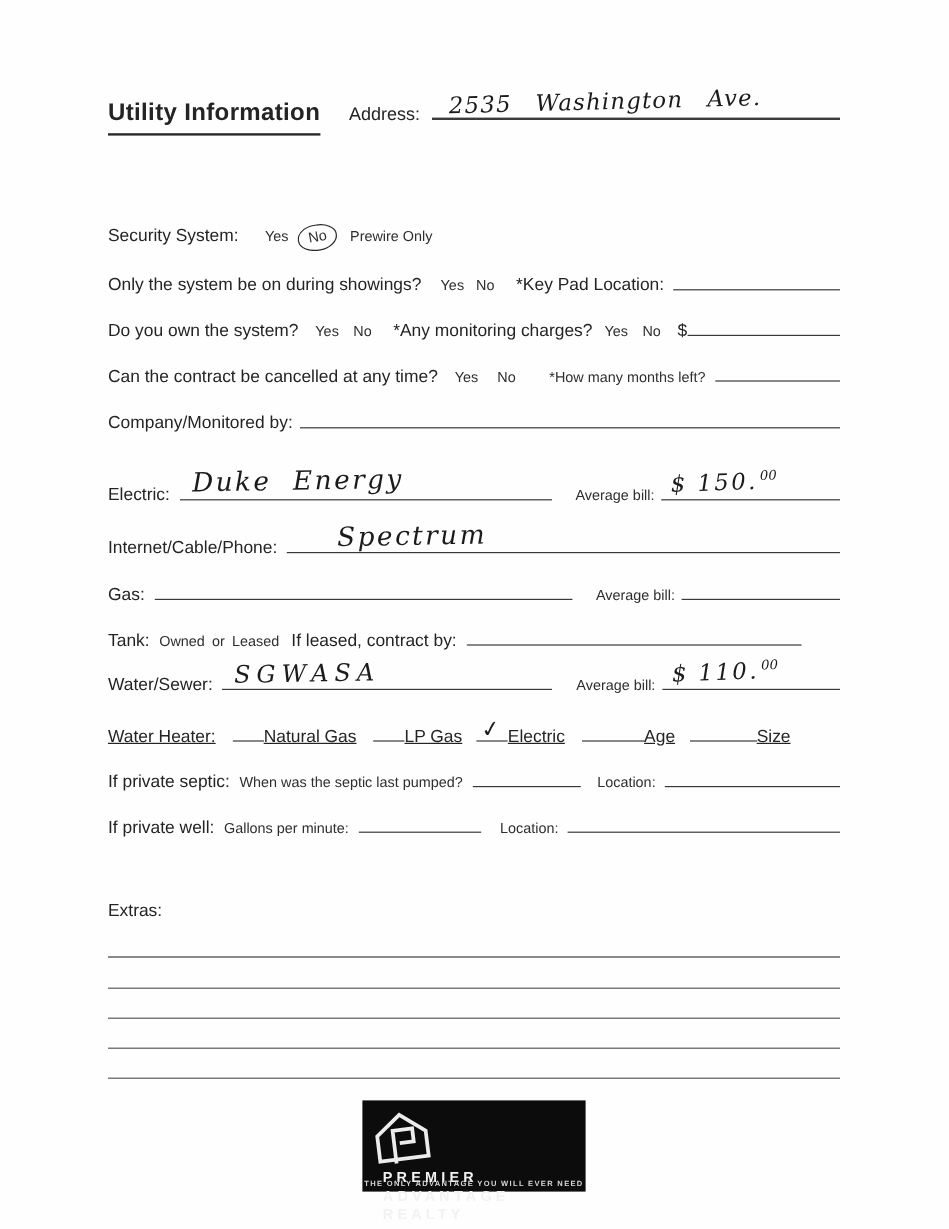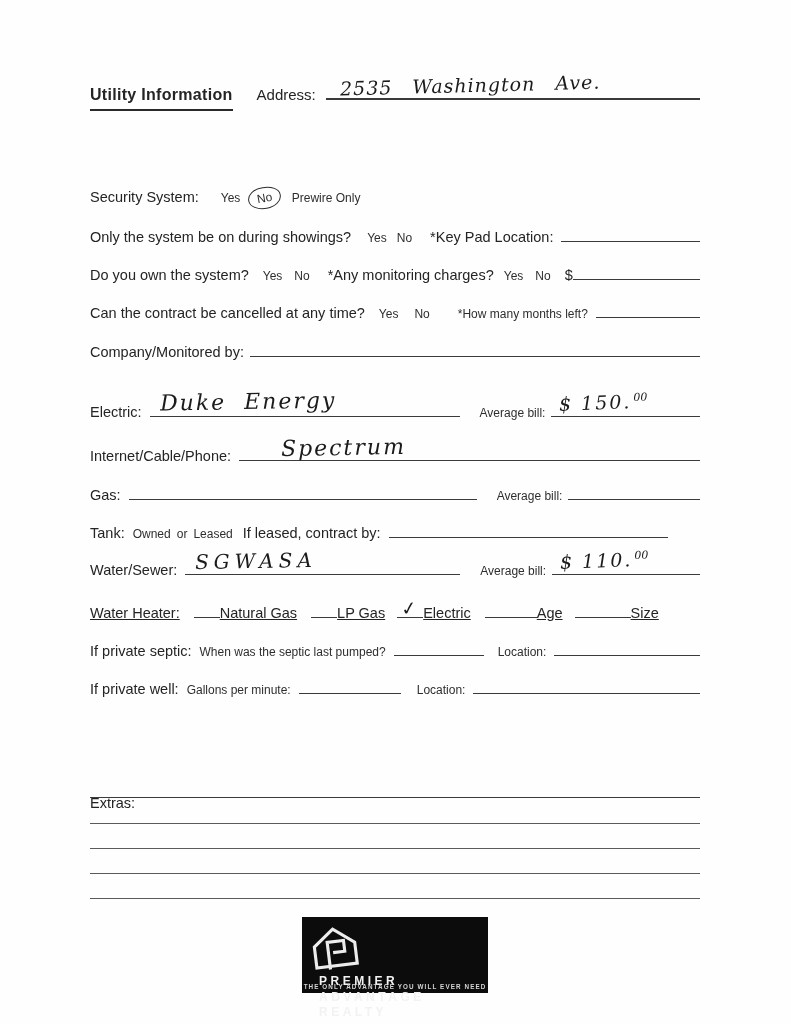--- a/index.html
+++ b/index.html
@@ -1,21 +1,21 @@
 <!DOCTYPE html>
 <html><head>
 <meta charset="utf-8">
 <style>
   html,body{margin:0;padding:0;background:#ffffff;}
   .page{position:relative;width:791px;height:1024px;margin:0 auto;background:#fefefe;
         font-family:"Liberation Sans",sans-serif;color:#242424;overflow:hidden;}
   .row{position:absolute;left:90px;right:91px;display:flex;align-items:baseline;white-space:nowrap;font-size:14.5px;}
   .main{font-size:14.5px;color:#242424;}
   .small{font-size:12px;color:#2e2e2e;}
-  .title{font-size:16px;font-weight:bold;letter-spacing:.3px;border-bottom:2px solid #2a2a2a;padding-bottom:5px;}
+  .title{font-size:20px;font-weight:bold;letter-spacing:.3px;border-bottom:2px solid #2a2a2a;padding-bottom:5px;}
   .addr-label{font-size:15px;margin-left:24px;}
   .blank{display:inline-block;position:relative;height:16px;border-bottom:1.6px solid #3a3a3a;margin-bottom:-3px;}
   .blank2{border-bottom-width:2px;}
   .grow{flex:1 1 auto;}
   .hand{font-family:"DejaVu Serif",serif;font-style:italic;color:#1b1b1b;position:absolute;white-space:nowrap;line-height:1;}
   .hand-addr{font-size:19px;left:14px;bottom:3px;word-spacing:13px;letter-spacing:1px;transform:rotate(-1.5deg);}
   .hand-value{font-size:22px;left:10px;bottom:3px;letter-spacing:2px;transform:rotate(-1deg);}
   .hand-duke{word-spacing:9px;}
   .hand-spectrum{left:42px;bottom:1px;}
   .hand-sgwasa{font-size:20px;letter-spacing:5px;}
@@ -160,21 +160,21 @@
   </div>
 
   <div class="row" style="top:677px;">
     <span class="main">If private well:</span>
     <span class="small ml8">Gallons per minute:</span>
     <span class="blank ml8" style="width:102px;"></span>
     <span class="small ml16">Location:</span>
     <span class="blank grow ml8"></span>
   </div>
 
-  <div class="row" style="top:751px;margin-top:44px;">
+  <div class="row" style="top:751px;">
     <span class="main">Extras:</span>
   </div>
   <div class="xline" style="top:797px;"></div>
   <div class="xline faint" style="top:823px;"></div>
   <div class="xline faint" style="top:848px;"></div>
   <div class="xline faint" style="top:873px;"></div>
   <div class="xline faint" style="top:898px;"></div>
 
   <div class="logo">
     <svg class="logo-icon" viewBox="0 0 64 60">

